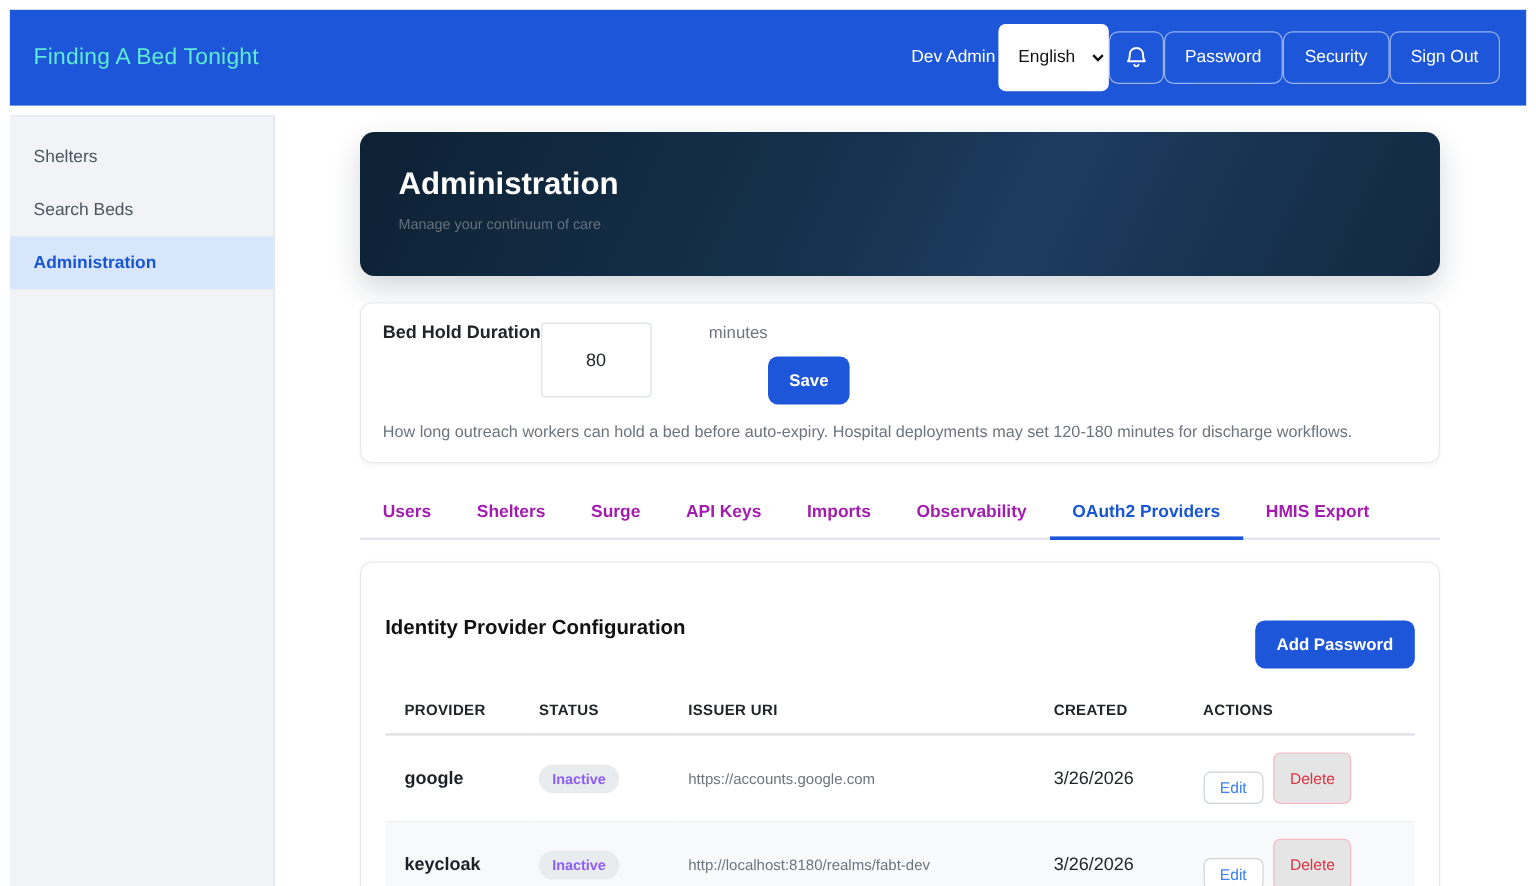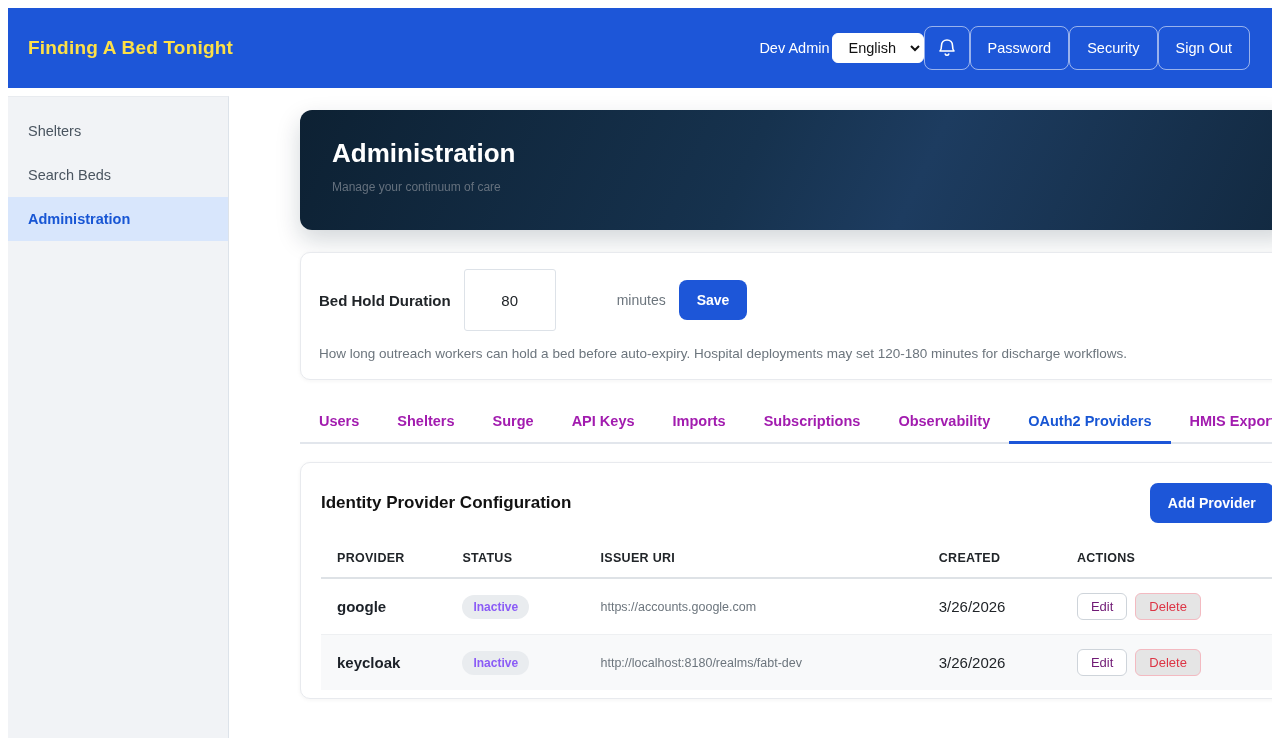--- a/index.html
+++ b/index.html
@@ -14,25 +14,25 @@
 
   
   .navbar {
     height: 80px;
     background: #1d56d8;
     display: flex;
     align-items: center;
     justify-content: space-between;
     padding: 0 22px 0 20px;
   }
-  .brand { color: #fde047; font-size: 19px; font-weight: bold; letter-spacing: .2px; }
+  .brand { color: #5eead4; font-size: 19px; font-weight: normal; letter-spacing: .2px; }
   .nav-right { display: flex; align-items: center; }
   .nav-user { color: #fff; font-size: 14.5px; margin-right: 2px; }
   .lang-select {
-    height: 30px; min-width: 92px;
+    height: 56px; min-width: 92px;
     border-radius: 6px; border: 1px solid #fff;
     background: #ffffff; color: #111;
     font-family: "Liberation Sans", sans-serif;
     font-size: 14.5px; padding: 0 8px 0 12px;
   }
   .nav-btn {
     height: 44px;
     background: transparent;
     color: #fff;
     border: 1px solid rgba(255,255,255,.55);
@@ -83,36 +83,36 @@
   
   .card {
     border: 1px solid #e8eaee;
     border-radius: 10px;
     background: #fff;
     box-shadow: 0 1px 4px rgba(33,37,41,.05);
   }
 
   
   .bed-card { padding: 16px 18px 18px; margin-bottom: 22px; }
-  .bed-row { display: flex; align-items: center; gap: 13px; }
+  .bed-row { display: flex; align-items: flex-start; }
   .bed-label { font-size: 15px; font-weight: bold; color: #212529; }
   .bed-input {
     width: 92px; height: 62px;
     border: 1px solid #dde2e8; border-radius: 3px;
     text-align: center; font-size: 15px; color: #212529;
     font-family: "Liberation Sans", sans-serif;
     outline: none;
   }
   .bed-unit { color: #6c757d; font-size: 14px; padding-left: 48px; }
   .btn-primary {
     background: #1d56d8; color: #fff;
     border: none; border-radius: 8px;
     font-family: "Liberation Sans", sans-serif;
     font-size: 14px; font-weight: bold;
-    padding: 12px 18px; cursor: pointer;
+    padding: 12px 18px; cursor: pointer; margin-top: 28px;
   }
   .bed-help { margin-top: 15px; color: #6c757d; font-size: 13.5px; }
 
   
   .tabs { display: flex; border-bottom: 2px solid #e2e6ec; margin-bottom: 18px; }
   .tab {
     padding: 11px 19px 12px;
     font-size: 14.5px; font-weight: bold;
     color: #a21caf;
     cursor: pointer;
@@ -143,24 +143,24 @@
   .badge {
     display: inline-block;
     background: #e9ecef; color: #8b5cf6;
     font-size: 12px; font-weight: bold;
     padding: 5px 11px; border-radius: 20px;
   }
   .cell-issuer { font-size: 12.5px; color: #6c757d; }
   .cell-created { font-size: 15px; color: #212529; }
   .row-actions { display: flex; gap: 8px; }
   .btn-edit {
-    background: #fff; color: #701a75;
+    background: #fff; color: #3b82f6;
     border: 1px solid #ced4da; border-radius: 6px;
     font-family: "Liberation Sans", sans-serif;
-    font-size: 13px; padding: 5px 13px; cursor: pointer;
+    font-size: 13px; padding: 5px 13px; cursor: pointer; margin-top: 16px;
   }
   .btn-delete {
     background: #e5e5e5; color: #dc3545;
     border: 1px solid #f3bac1; border-radius: 6px;
     font-family: "Liberation Sans", sans-serif;
     font-size: 13px; padding: 5px 13px; cursor: pointer;
   }
 </style>
 </head>
 <body>
@@ -210,30 +210,29 @@
       </div>
       <div class="bed-help">How long outreach workers can hold a bed before auto-expiry. Hospital deployments may set 120-180 minutes for discharge workflows.</div>
     </section>
 
     <nav class="tabs">
       <div class="tab">Users</div>
       <div class="tab">Shelters</div>
       <div class="tab">Surge</div>
       <div class="tab">API Keys</div>
       <div class="tab">Imports</div>
-      <div class="tab">Subscriptions</div>
       <div class="tab">Observability</div>
       <div class="tab active">OAuth2 Providers</div>
       <div class="tab">HMIS Export</div>
     </nav>
 
     <section class="card provider-card">
       <div class="provider-head">
         <h2 class="provider-title">Identity Provider Configuration</h2>
-        <button class="btn-primary">Add Provider</button>
+        <button class="btn-primary">Add Password</button>
       </div>
 
       <table>
         <colgroup>
           <col style="width:14%">
             <col style="width:14.5%">
             <col style="width:35.5%">
             <col style="width:14.5%">
             <col style="width:21.5%">
         </colgroup>

